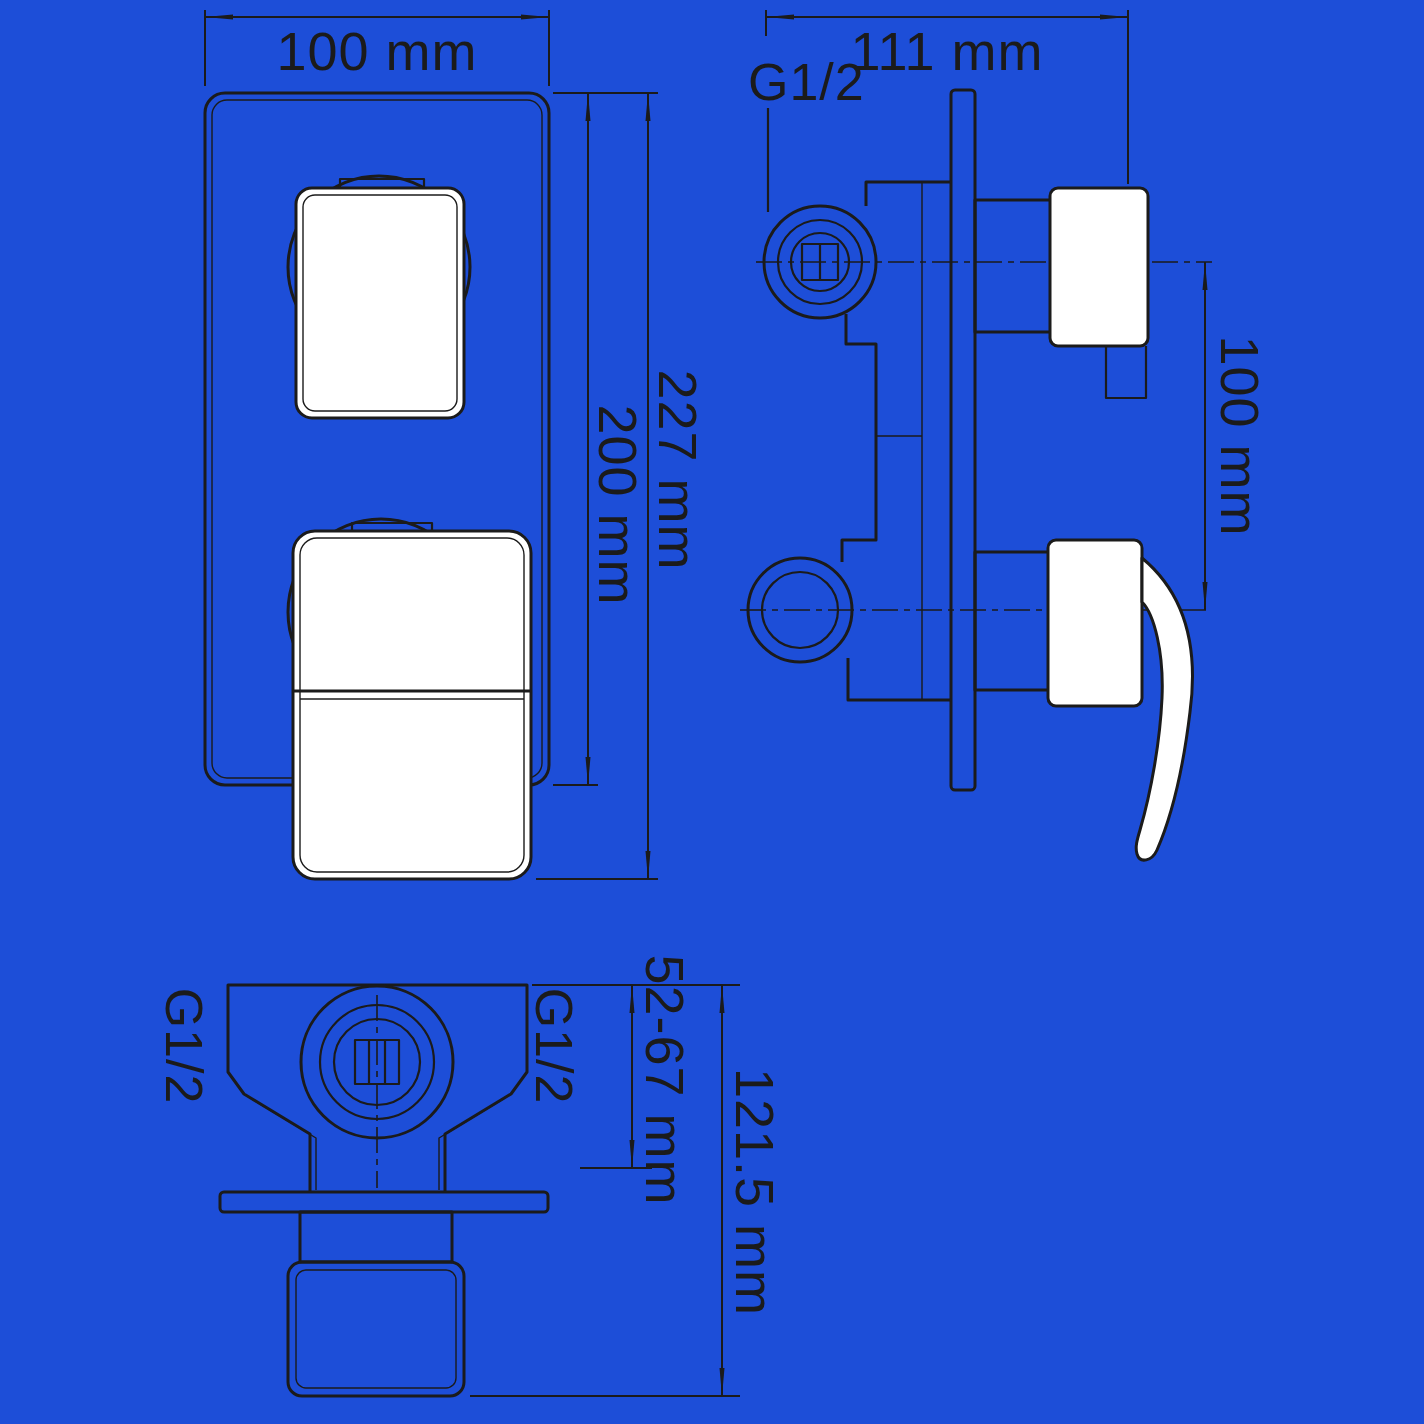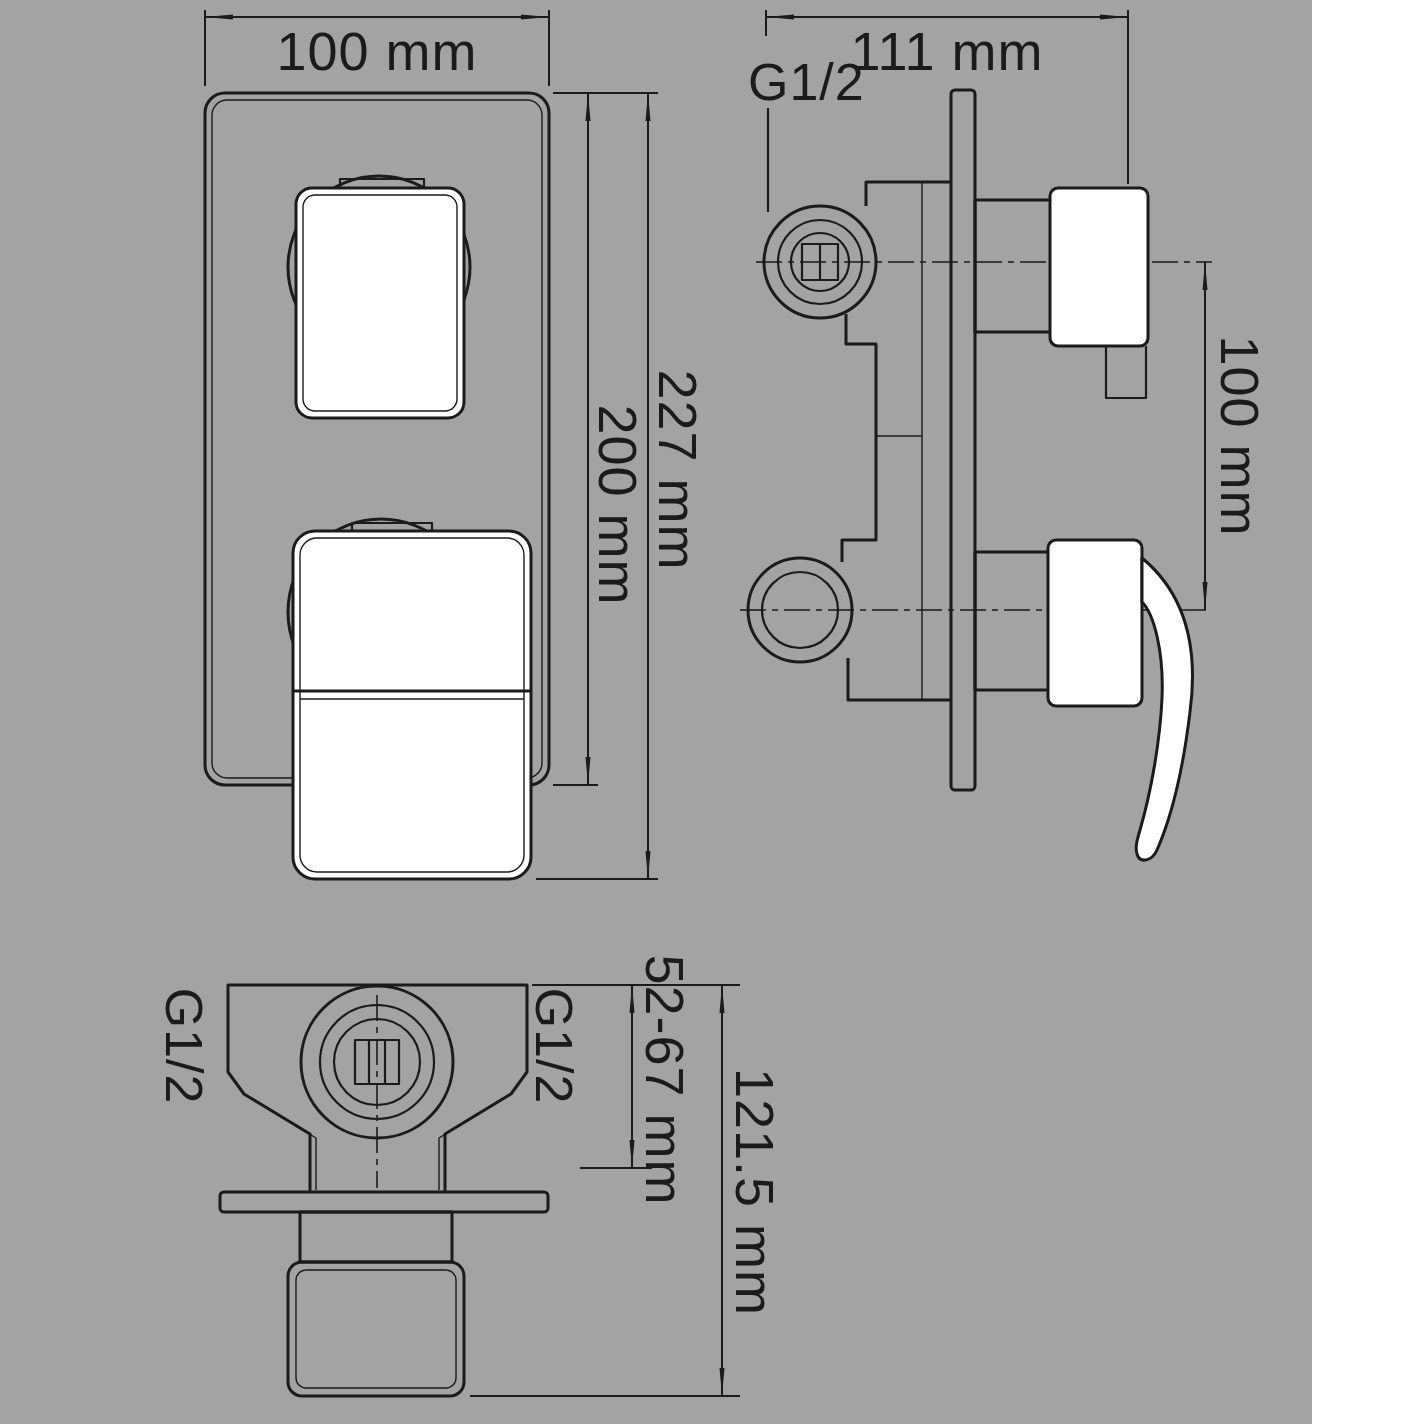--- a/index.html
+++ b/index.html
@@ -1,19 +1,19 @@
 <!DOCTYPE html>
 <html><head>
 <meta charset="utf-8">
 <style>
   html,body{margin:0;padding:0;background:#ffffff;}
   .canvas{
     position:relative;
-    width:1312px;height:1424px;
-    background:#a3a3a3;
+    width:1424px;height:1424px;
+    background:#1d4ed8;
     font-family:"Liberation Sans", sans-serif;
   }
   svg{display:block;}
   .ln3{stroke:#1b1b1b;stroke-width:3;fill:none;stroke-linejoin:round;}
   .ln2{stroke:#1b1b1b;stroke-width:2.2;fill:none;stroke-linejoin:round;}
   .thin{stroke:#1b1b1b;stroke-width:1.4;fill:none;stroke-linejoin:round;}
   .fillw{fill:#ffffff;}
   .dim{stroke:#1b1b1b;stroke-width:2;fill:none;}
   .ext{stroke:#1b1b1b;stroke-width:2;fill:none;}
   .cl{stroke:#1b1b1b;stroke-width:1.6;fill:none;stroke-dasharray:26 6 6 6;}

